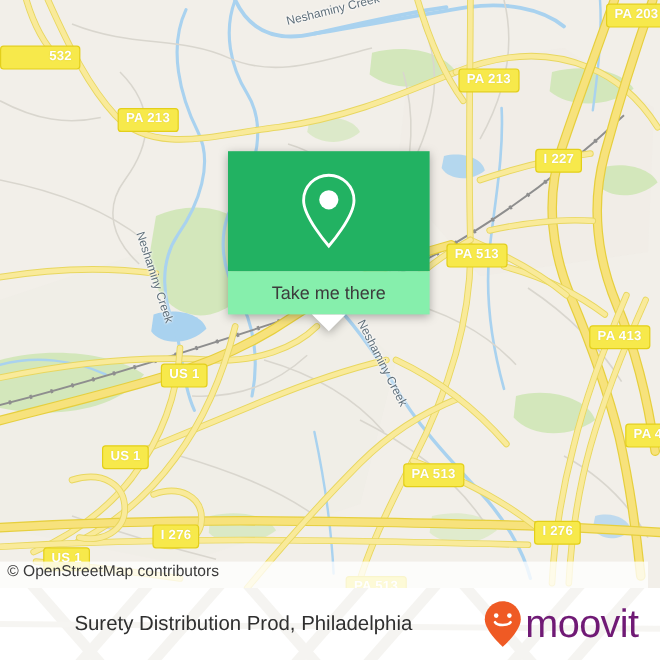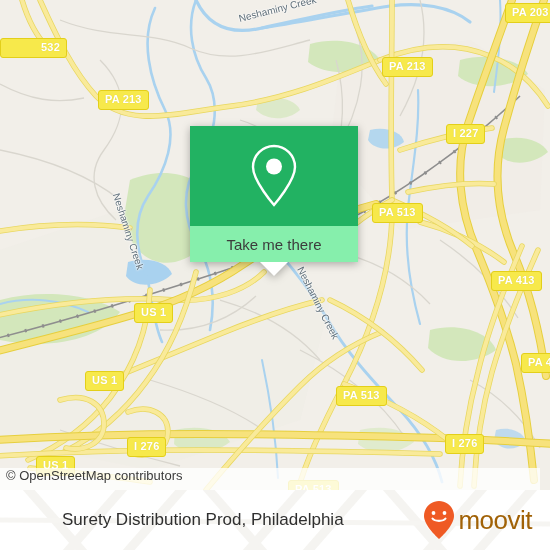--- a/index.html
+++ b/index.html
@@ -93,21 +93,21 @@
   }
   #footer-title{
     position:relative;z-index:2;
     font-size:17px;color:#2f2f2f;
     font-family:"Liberation Sans", sans-serif;
     white-space:nowrap;
     margin-left:46px;
   }
   #brand{position:relative;z-index:2;display:flex;align-items:center;gap:2px;}
   #brand-name{
-    font-size:26px;color:#a16207;letter-spacing:-.5px;
+    font-size:33px;color:#701a75;letter-spacing:-.5px;
     font-family:"Liberation Sans", sans-serif;
   }
 </style>
 </head>
 <body>
 
 <div id="app">
 
   <div id="map">
 

